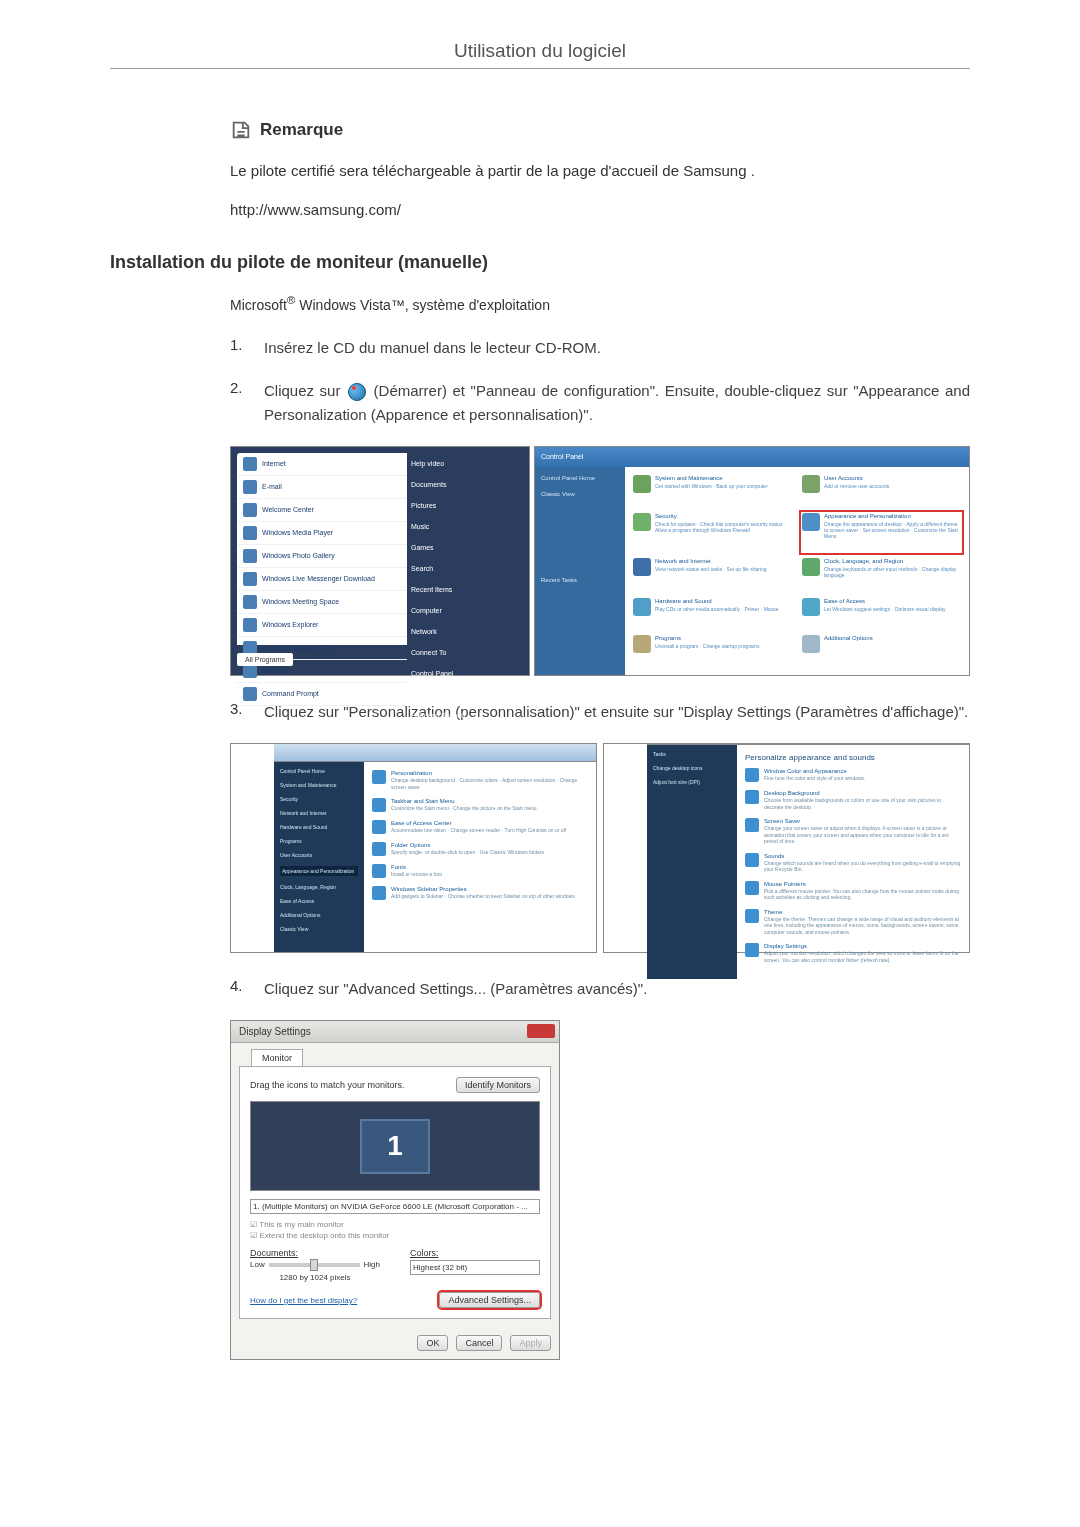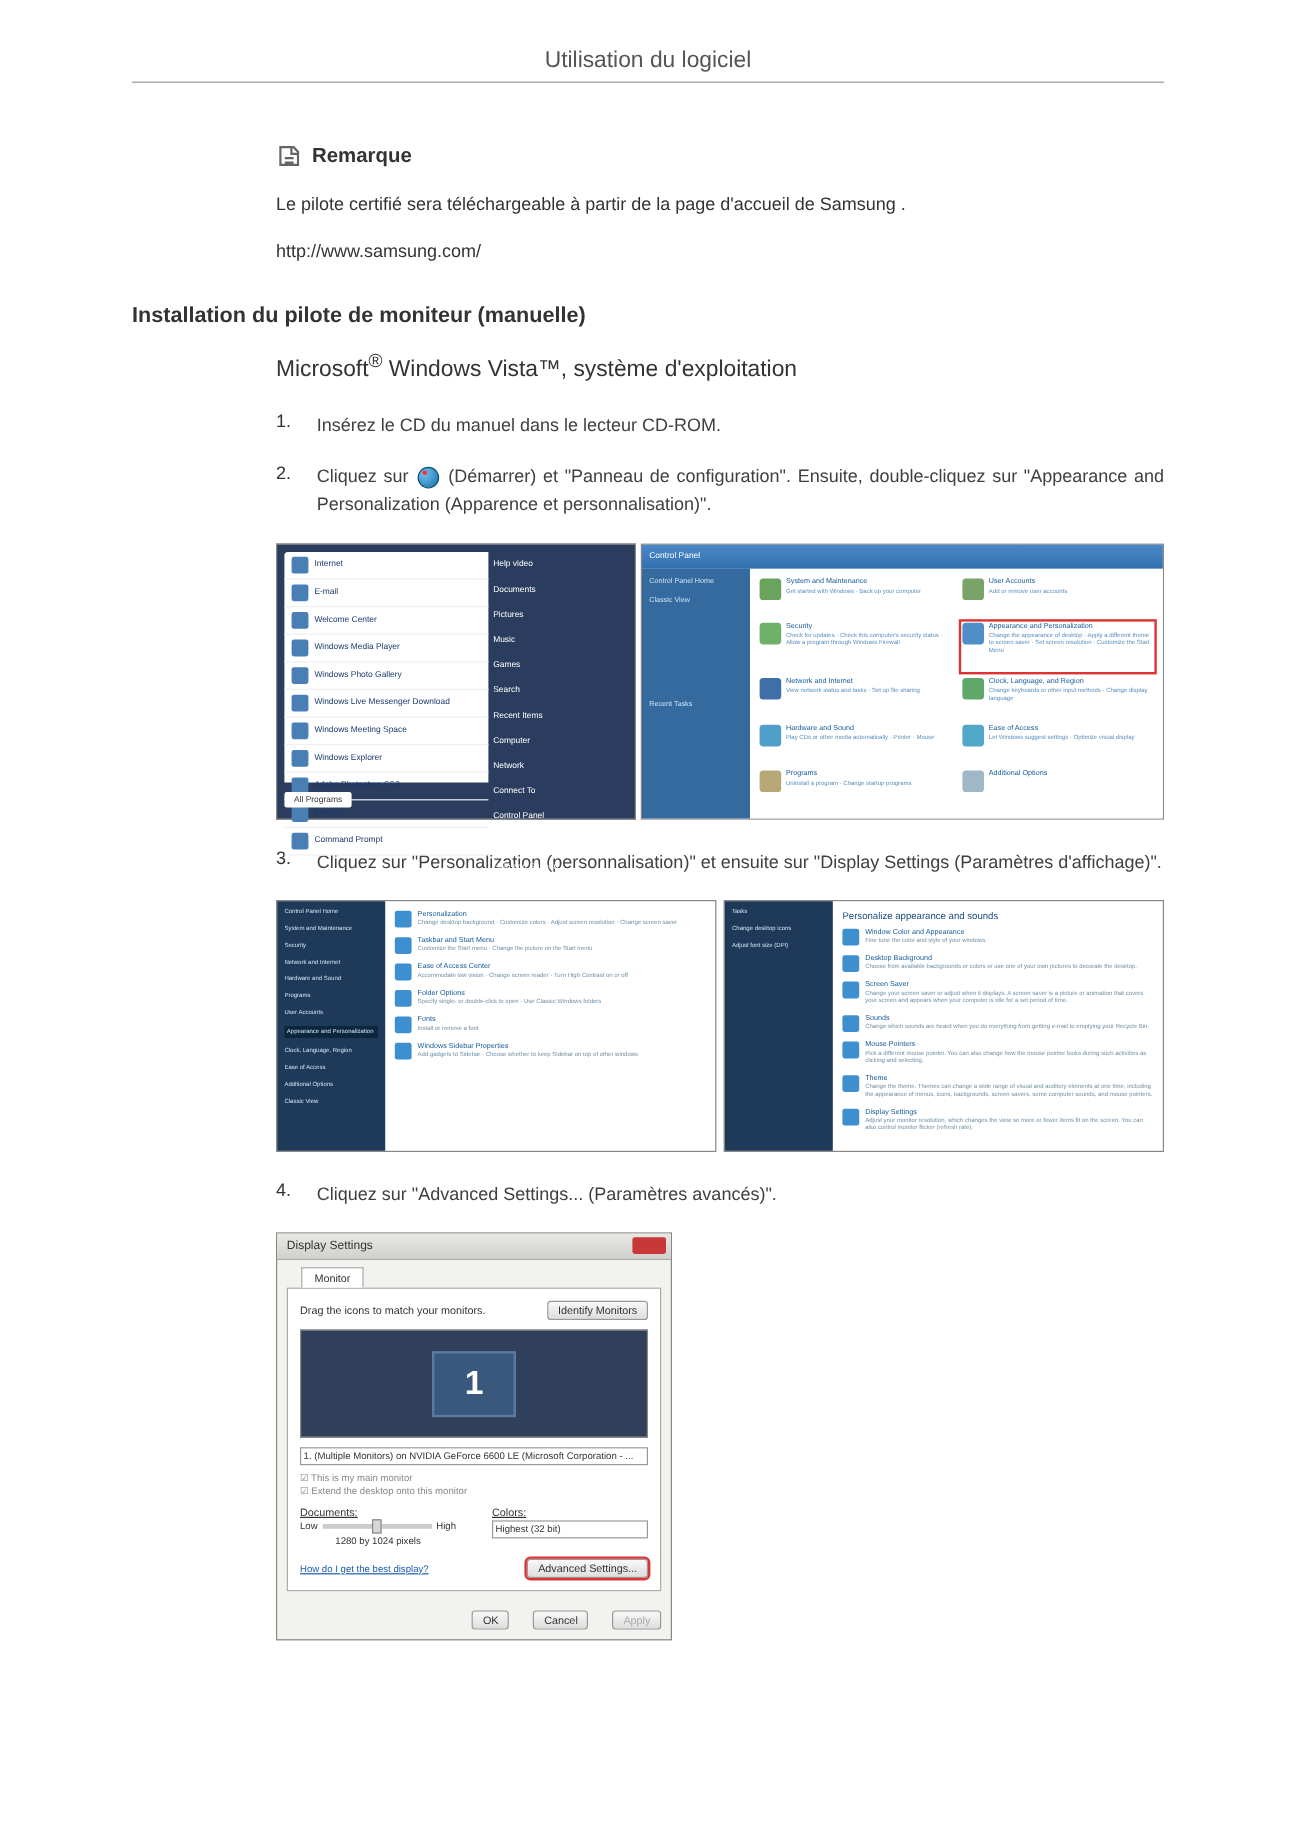--- a/index.html
+++ b/index.html
@@ -67,21 +67,21 @@
     .section-heading {
       font-size: 18px;
       font-weight: bold;
       color: #333;
       margin-bottom: 20px;
     }
     .indented-block {
       margin-left: 120px;
     }
     .os-line {
-      font-size: 19px;
+      font-size: 14px;
       color: #333;
       margin-bottom: 24px;
     }
     .step-list {
       list-style: none;
     }
     .step-item {
       display: flex;
       margin-bottom: 20px;
     }
@@ -256,21 +256,22 @@
       gap: 6px;
     }
     .panel {
       flex: 1;
       height: 210px;
       border: 1px solid #888;
       background: #fff;
       position: relative;
       font-size: 6px;
       display: flex;
-      flex-direction: row;
+      flex-direction: column;
+      padding-left: 43px;
     }
     .panel-addr {
       height: 18px;
       background: linear-gradient(#cfe0f0, #9ec0e0);
       border-bottom: 1px solid #888;
     }
     .panel-body {
       display: flex;
       flex: 1;
     }
@@ -458,21 +459,21 @@
       color: #1a5eaa;
       font-size: 8px;
       text-decoration: underline;
     }
     .shot3-adv {
       outline: 2px solid #d33;
     }
     .shot3-btns {
       display: flex;
       justify-content: flex-end;
-      gap: 20px;
+      gap: 8px;
       padding: 8px;
     }
     .btn.disabled {
       color: #aaa;
     }
   </style>
 </head>
 <body>
 
 <div class="page">

